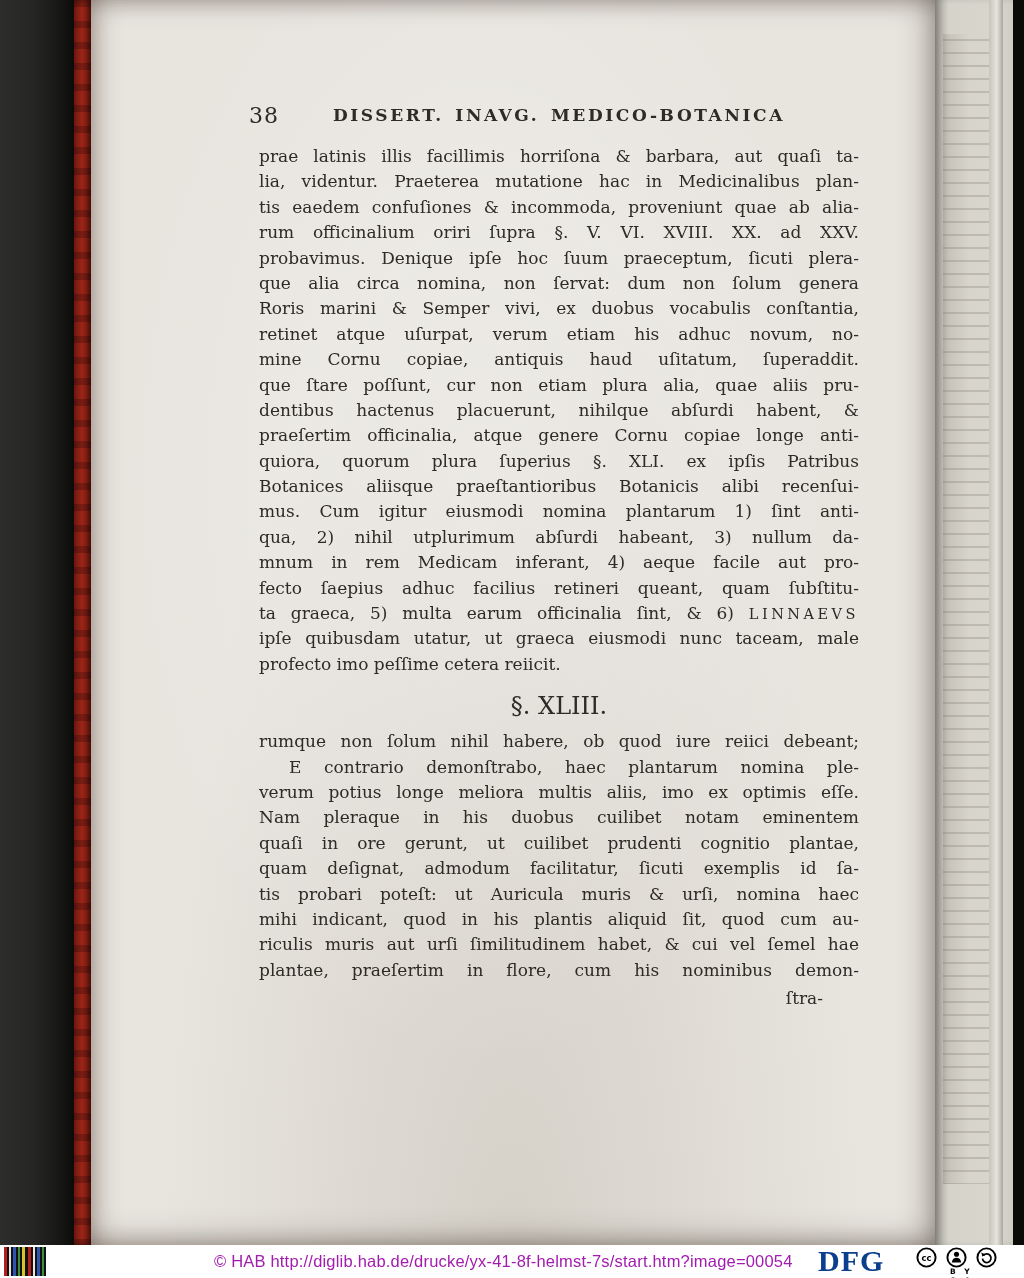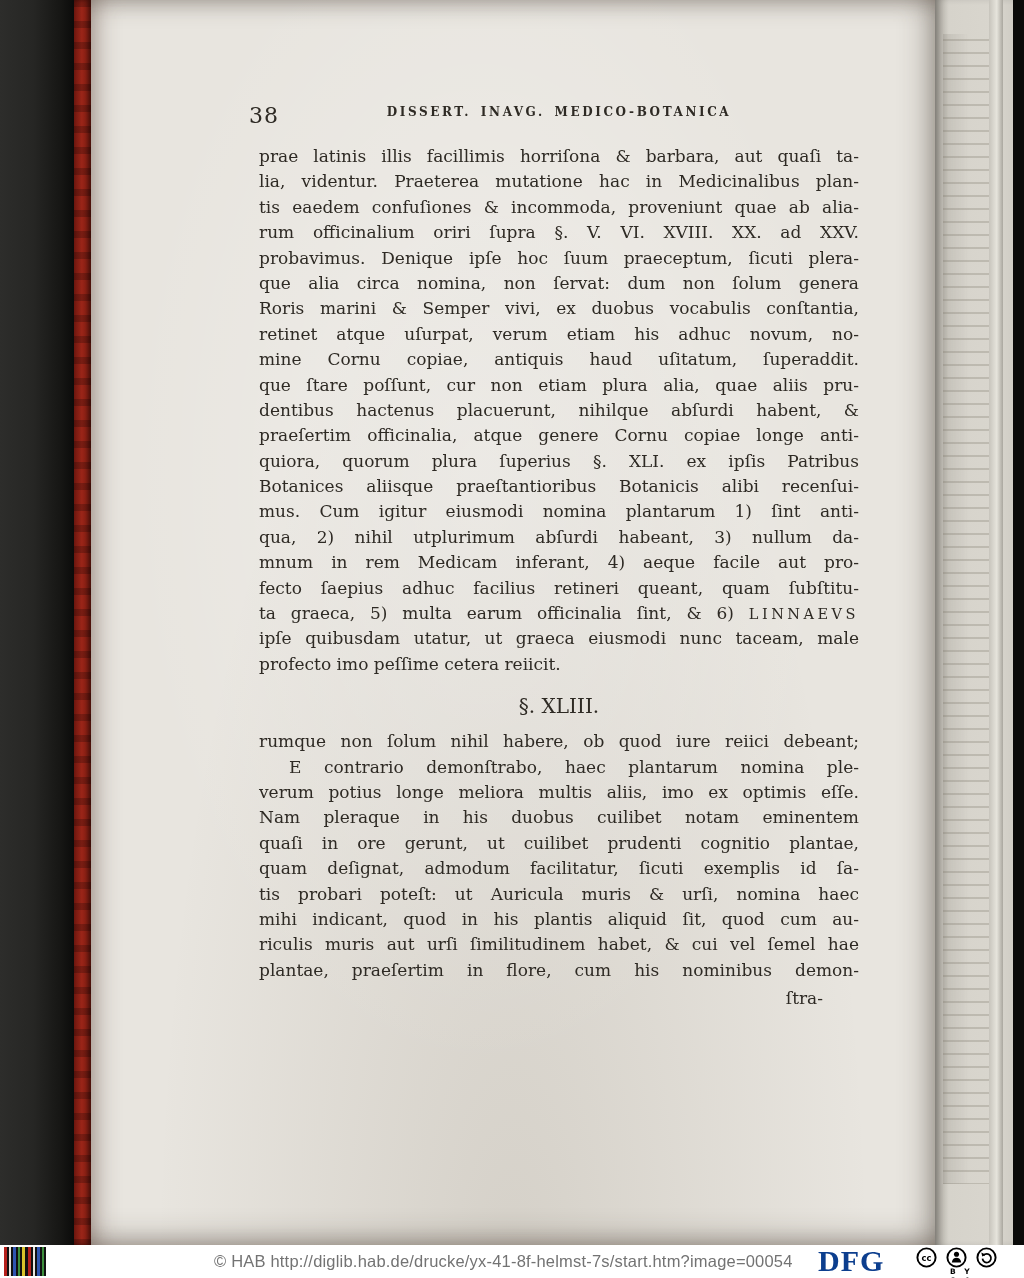--- a/index.html
+++ b/index.html
@@ -30,32 +30,32 @@
     box-shadow:
       inset 16px 0 26px -12px rgba(70,40,30,.38),
       inset -20px 0 30px -14px rgba(60,50,40,.42),
       inset 0 18px 26px -16px rgba(60,50,40,.30),
       inset 0 -20px 30px -16px rgba(60,50,40,.38);
   }
   .page-header{position:absolute;top:102px;left:168px;width:600px;height:28px;color:var(--ink,#2e2a24);}
   .pagenum{position:absolute;left:-10px;top:1px;font-size:22px;letter-spacing:1px;}
   .running-title{
     display:block;text-align:center;padding-top:3px;
-    font-size:12px;font-weight:bold;letter-spacing:2.6px;word-spacing:3px;
+    font-size:17px;font-weight:bold;letter-spacing:2.6px;word-spacing:3px;
   }
   .textblock{position:absolute;top:144px;left:168px;width:600px;color:var(--ink,#2e2a24);font-size:17px;}
   .tline{
     line-height:25.4px;height:25.4px;white-space:nowrap;
     text-align:justify;text-align-last:justify;
   }
   .tline.last{text-align-last:left;}
   .tline.ind{text-indent:30px;}
   .seg-i{}
   .seg-sc{font-size:14.5px;letter-spacing:3.5px;}
-  .heading{text-align:center;font-size:20px;margin:16px 0 10px;line-height:26px;}
+  .heading{text-align:center;font-size:24px;margin:16px 0 10px;line-height:26px;}
   .catchword{margin-top:3px;text-align:right;padding-right:36px;line-height:25px;}
   
   .next-strip{
     position:absolute;left:935px;top:0;width:79px;height:1245px;
     background:linear-gradient(90deg,#b9b5ac 0%, #d6d3cb 18%, #d9d6ce 78%, #cfccc4 100%);
     box-shadow:inset 8px 0 10px -5px rgba(0,0,0,.4);
   }
   .ghost-lines{
     position:absolute;left:8px;top:34px;width:58px;height:1150px;
     background:
@@ -72,21 +72,21 @@
   .footer{position:absolute;left:0;top:1245px;width:1024px;height:33px;background:#ffffff;}
   .barcode{
     position:absolute;left:4px;top:2px;width:42px;height:29px;background:#000;
     background-image:repeating-linear-gradient(90deg,
       #b5201c 0 3px,#111 3px 5px,#e9e6df 5px 7px,#111 7px 9px,
       #2f55b0 9px 12px,#111 12px 14px,#3d8f3d 14px 16px,#111 16px 18px,
       #d8c22a 18px 21px,#111 21px 24px);
   }
   .copyright{
     position:absolute;left:214px;top:0;height:33px;line-height:33px;
-    font-family:"Liberation Sans", sans-serif;font-size:16.5px;color:#737373;letter-spacing:.2px;
+    font-family:"Liberation Sans", sans-serif;font-size:16.5px;color:#a21caf;letter-spacing:.2px;
   }
   .dfg{
     position:absolute;left:818px;top:-1px;height:33px;line-height:34px;
     font-family:"Liberation Serif", serif;font-weight:bold;font-size:30px;
     letter-spacing:1px;color:var(--dfg-blue,#0c3e8e);
   }
   .cc-badges{position:absolute;left:916px;top:2px;width:100px;}
   .badge-row{display:flex;gap:9px;}
   .badge{width:21px;height:21px;display:block;}
   .cc-sub{

